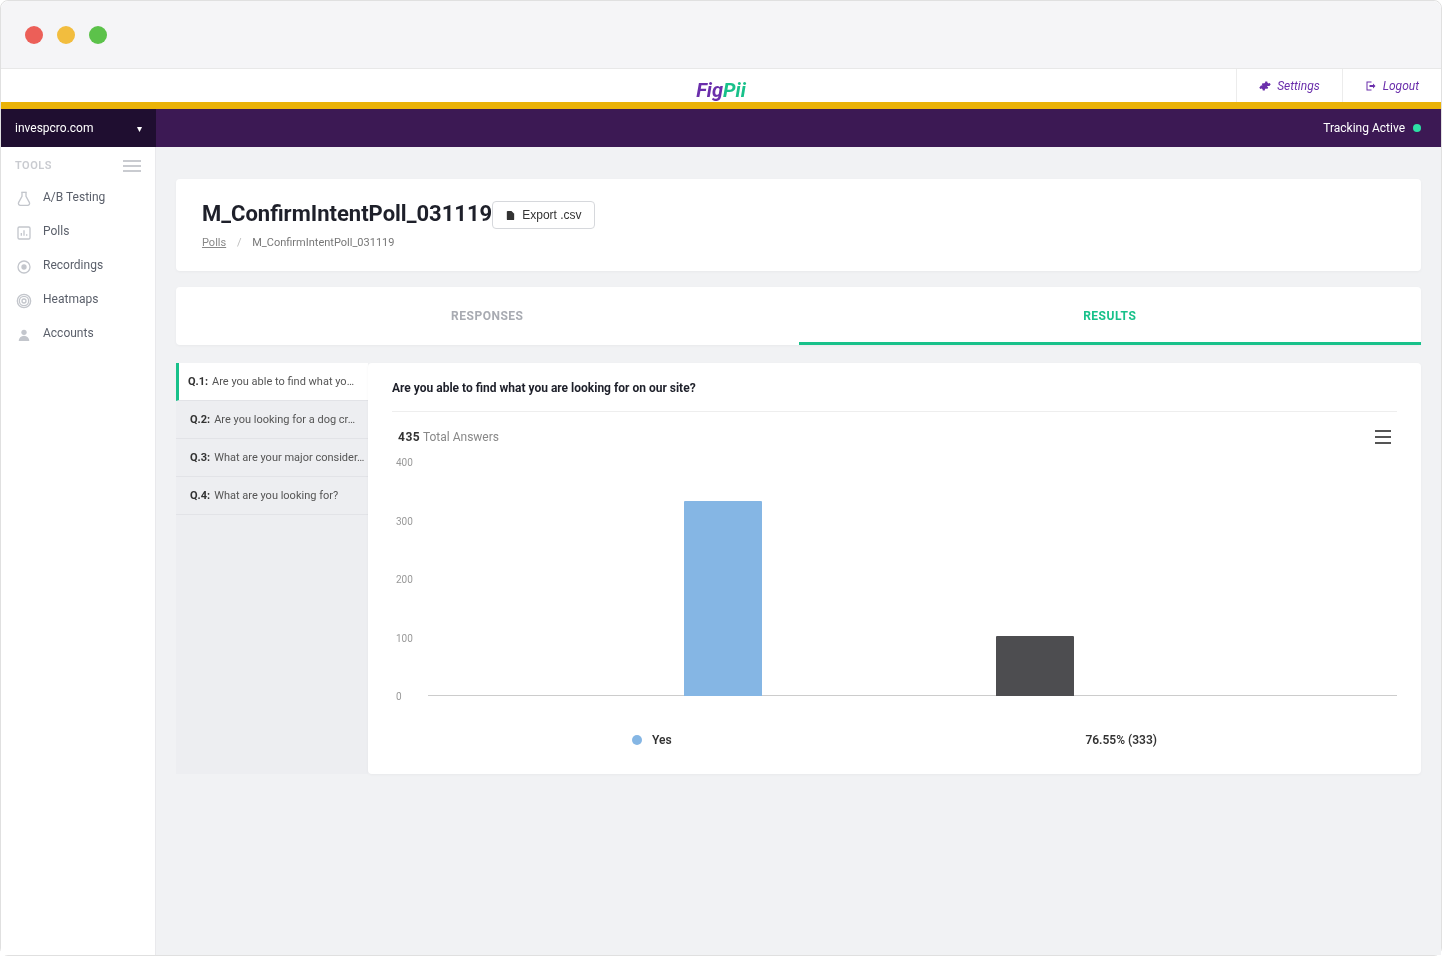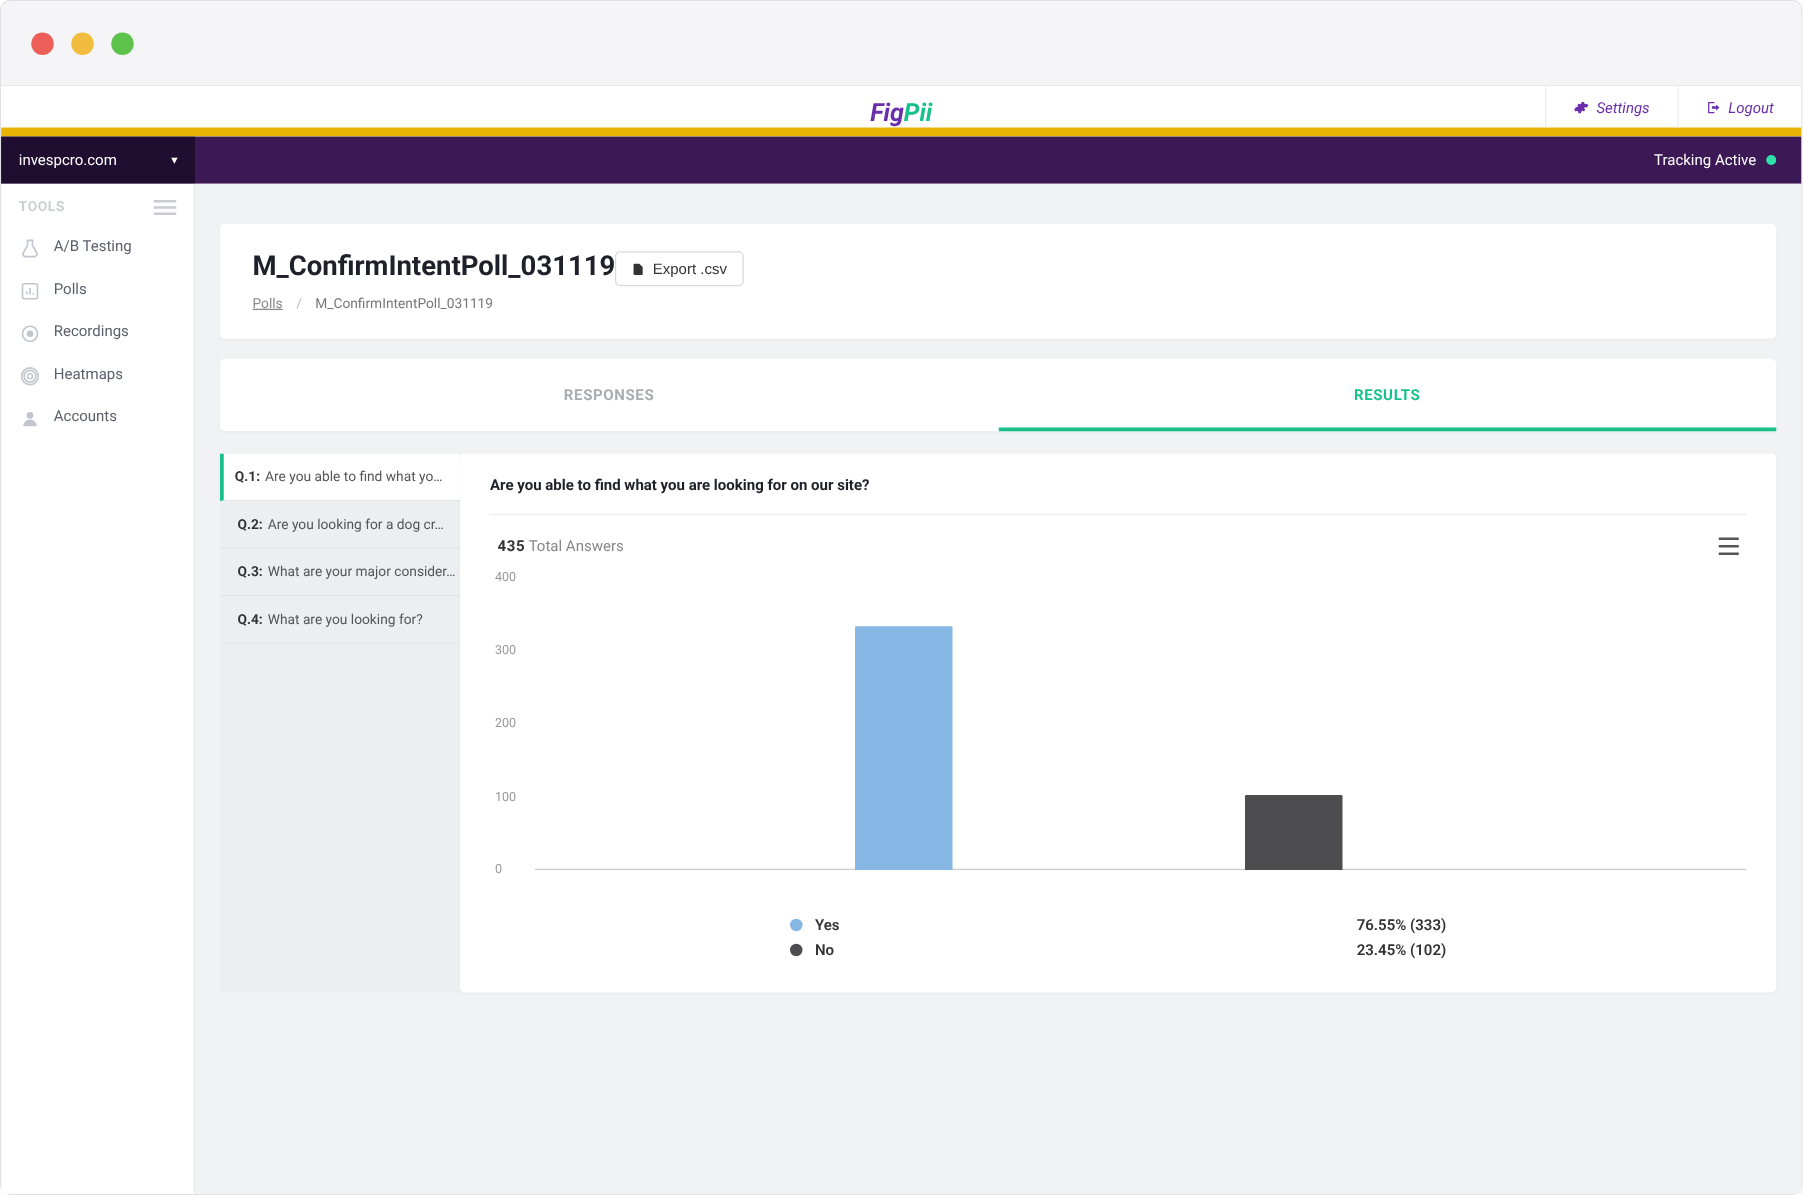--- a/index.html
+++ b/index.html
@@ -264,25 +264,20 @@
               <div class="bar yes" style="height: 194.805px; left: calc(32% - 39px);"></div>
               <div class="bar no" style="height: 59.67px; left: calc(63.5% - 39px);"></div>
             </div>
 
           <div class="legend">
             <div class="legend-row">
               <span class="legend-swatch" style="background:#85b6e4"></span>
               <span class="legend-label">Yes</span>
               <span class="legend-value">76.55% (333)</span>
             </div>
-            <div class="legend-row">
-              <span class="legend-swatch" style="background:#4d4d50"></span>
-              <span class="legend-label">No</span>
-              <span class="legend-value">23.45% (102)</span>
-            </div>
           </div>
         </div>
 
       </div>
 
     </div>
   </div>
 
 </div>
 

